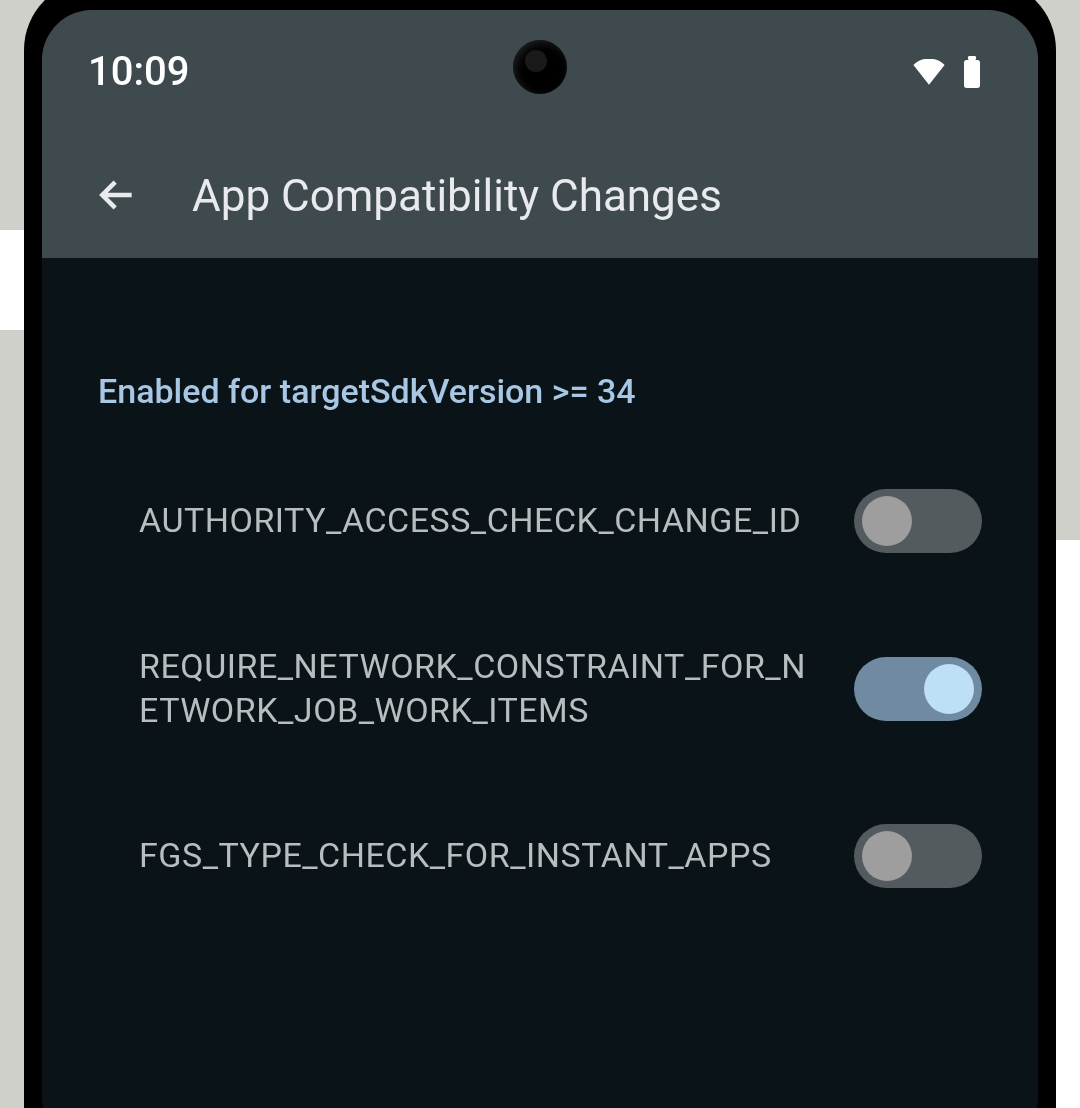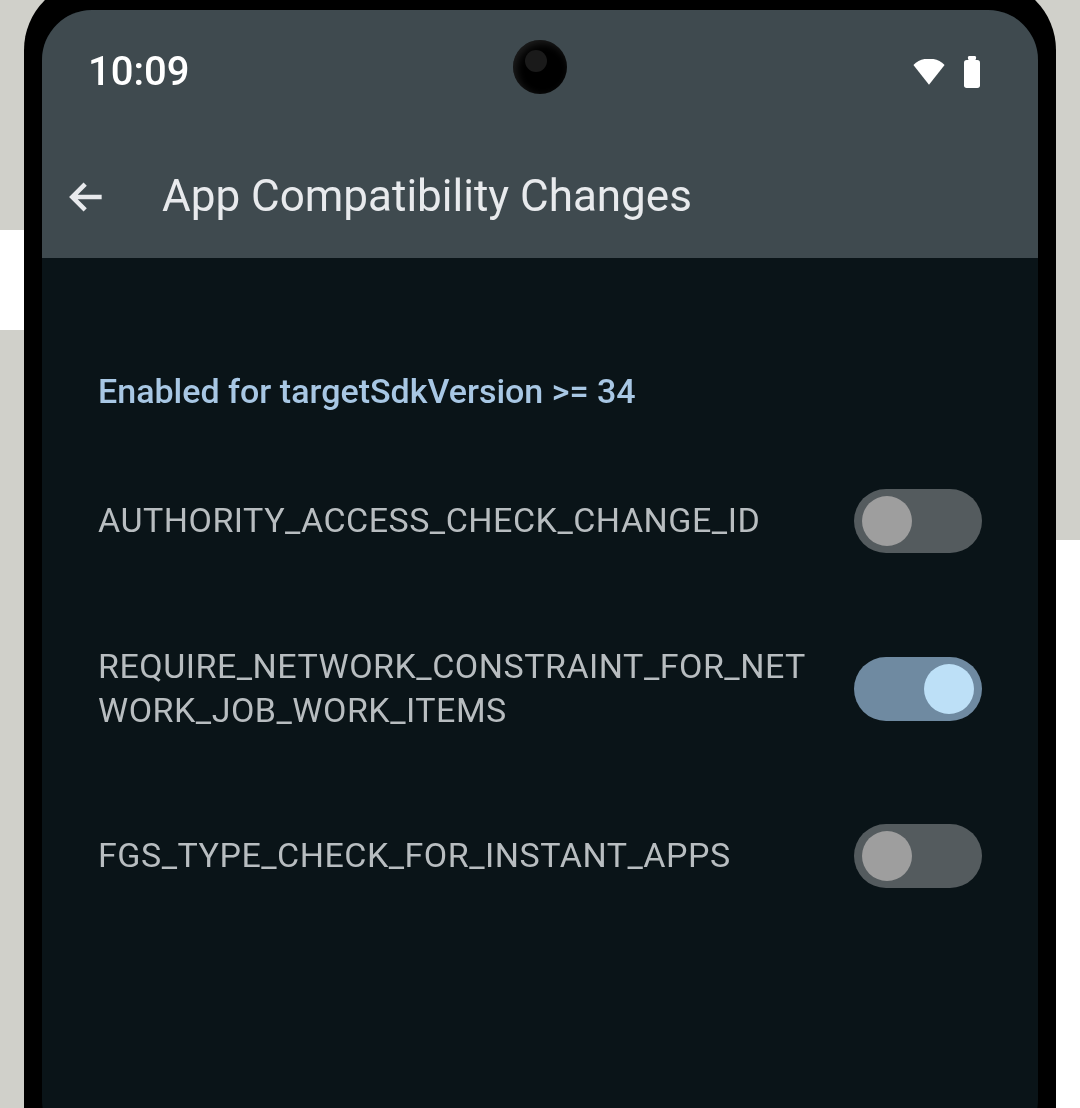--- a/index.html
+++ b/index.html
@@ -72,23 +72,24 @@
     .status-icons {
       display: flex;
       align-items: center;
       gap: 16px;
     }
     .wifi-icon svg, .battery-icon svg {
       fill: #fff;
     }
     .header-row {
       display: flex;
-      align-items: flex-end;
-      padding: 70px 20px 0 20px;
+      align-items: flex-start;
+      padding: 70px 20px 0 40px;
       gap: 50px;
+      margin-left: 10px;
     }
     .back-button {
       width: 50px;
       height: 50px;
       display: flex;
       align-items: center;
       justify-content: center;
       cursor: pointer;
     }
     .page-title {
@@ -113,20 +114,21 @@
       gap: 30px;
     }
     .setting-label {
       color: #b8bdc0;
       font-size: 34px;
       font-weight: 400;
       line-height: 1.28;
       flex: 1;
       word-break: break-all;
       letter-spacing: 0.5px;
+      margin-left: 41px;
     }
     .toggle {
       width: 128px;
       height: 64px;
       border-radius: 32px;
       position: relative;
       cursor: pointer;
       flex-shrink: 0;
     }
     .toggle.off {

